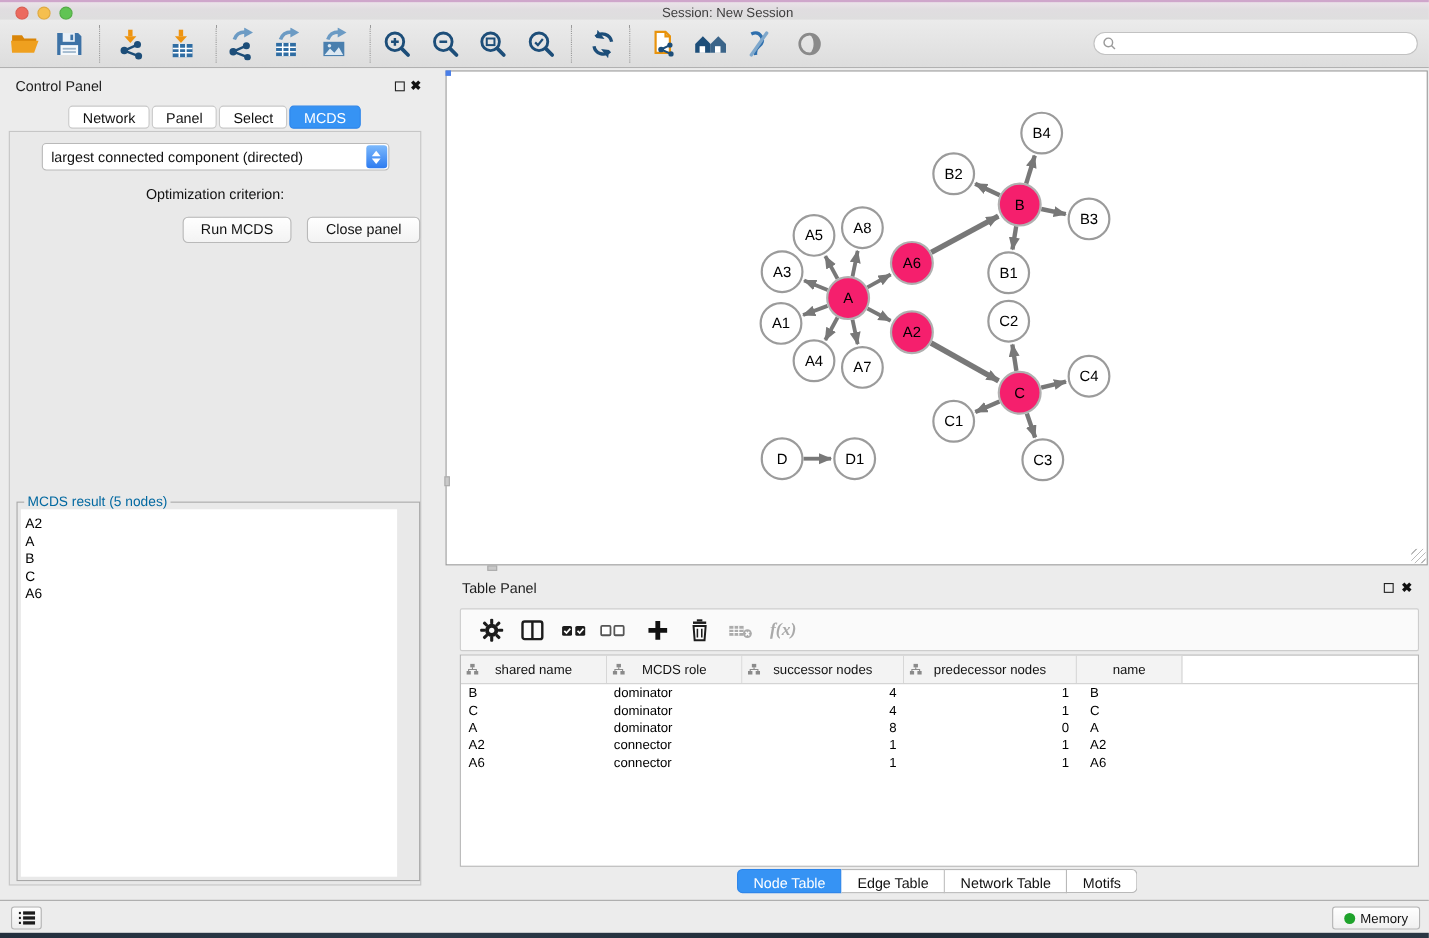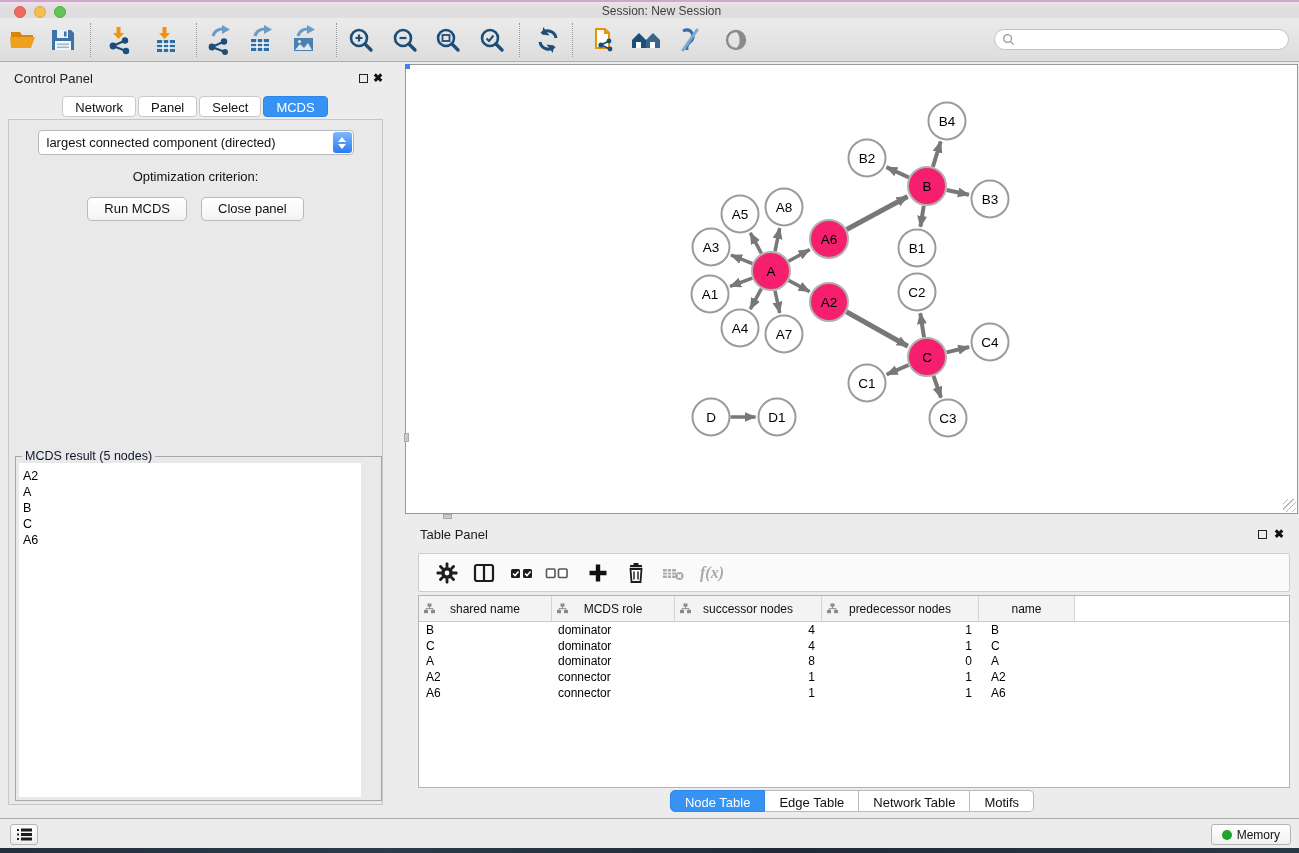--- a/index.html
+++ b/index.html
@@ -40,26 +40,26 @@
   .tab.active { background:#3693f4; border-color:#2f86ea; color:#fff; }
 
   #cp-content { position:absolute; left:8px; right:7px; top:57px; bottom:13px; background:#e9e9e9; border:1px solid #c6c6c6; }
   #opt-label { margin-top:14px; text-align:center; font-size:13px; color:#111; }
   #criterion { position:relative; margin:10px auto 0; width:316px; height:25px; background:#fff;
     border:1px solid #b9b9b9; border-radius:4px; font-size:13px; color:#111; line-height:23px; padding-left:8px; }
   #criterion .stepper { position:absolute; right:1px; top:1px; bottom:1px; width:19px; border-radius:3px;
     background:linear-gradient(#7cb9fc,#2d7bf0); display:flex; flex-direction:column; align-items:center; justify-content:center; gap:2px; }
   .chev-up { width:0; height:0; border-left:4px solid transparent; border-right:4px solid transparent; border-bottom:5px solid #fff; }
   .chev-dn { width:0; height:0; border-left:4px solid transparent; border-right:4px solid transparent; border-top:5px solid #fff; }
-  #cp-buttons { margin-top:13px; display:flex; justify-content:center; gap:14px; }
+  #cp-buttons { margin-top:13px; display:flex; justify-content:flex-end; gap:14px; }
   .btn { background:linear-gradient(#ffffff,#f3f3f3); border:1px solid #b9b9b9; border-radius:5px;
     font-size:13px; color:#111; padding:3px 16px 4px; }
 
   #result-group { position:absolute; left:6px; top:336px; width:367px; height:345px; border:1px solid #a8a8a8; }
-  #result-title { position:absolute; top:-8px; left:6px; background:#e9e9e9; padding:0 3px; font-size:12.5px; color:#0f172a;text-align:center; }
+  #result-title { position:absolute; top:-8px; left:6px; background:#e9e9e9; padding:0 3px; font-size:12.5px; color:#0369a1;text-align:center; }
   #result-list { position:absolute; left:3px; top:6px; right:20px; bottom:3px; background:#fff; overflow:hidden; padding-top:5px; }
   .mcds-item { font-size:12.5px; color:#000; padding:0 4px; height:16px; line-height:16px; }
 
   
   #net-window { position:absolute; left:405px; top:2px; width:893px; height:450px; background:#fff;
     border:1px solid #979797; }
   #net-window::before { content:""; position:absolute; left:-1px; top:-1px; width:5px; height:5px; background:#4a7fe8; }
   #net-titlebar { position:absolute; left:0; right:0; top:0; height:23px;
     background:linear-gradient(#f7f7f7,#d9d9d9); border-bottom:1px solid #b3b3b3; }
   #net-titlebar .lights { left:12px; top:5px; gap:9px; }

